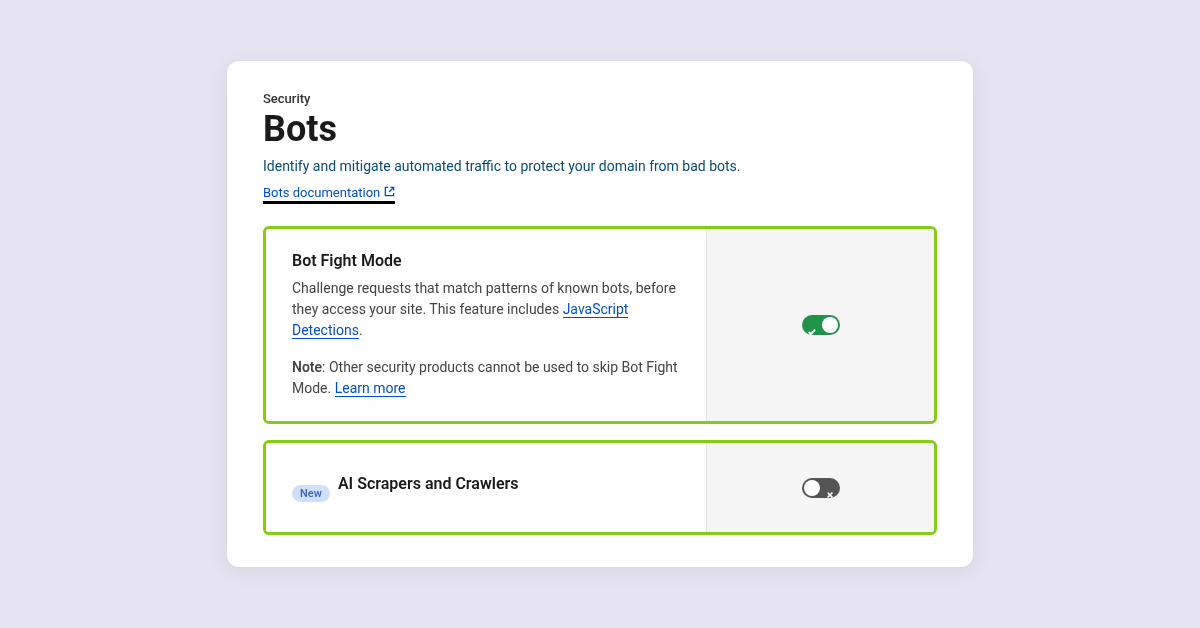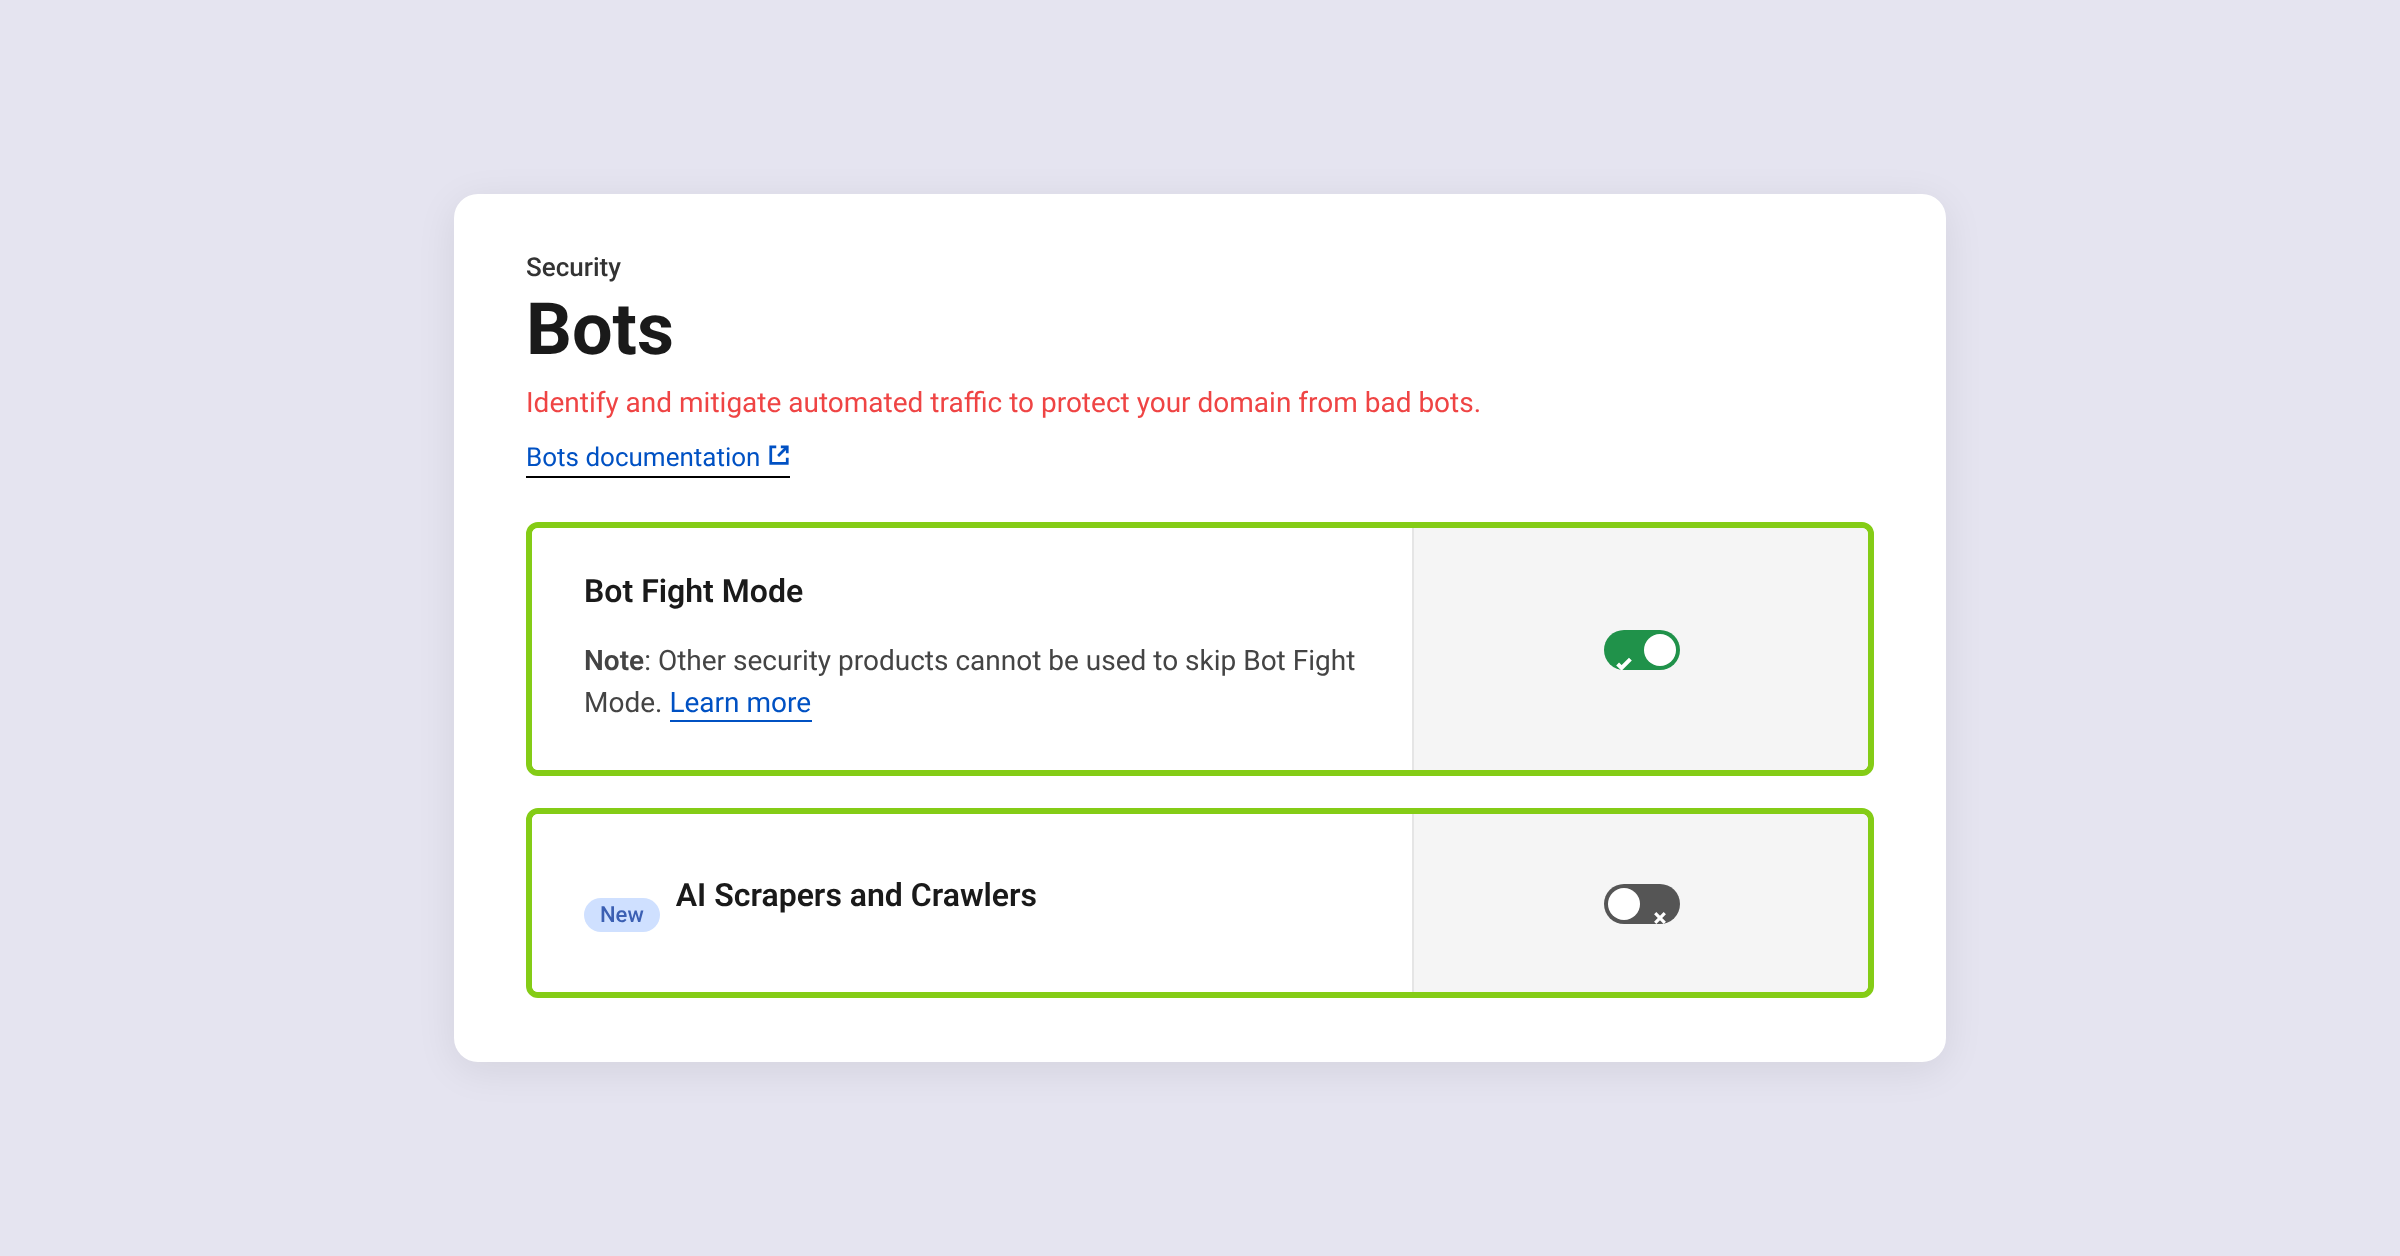--- a/index.html
+++ b/index.html
@@ -30,30 +30,30 @@
       margin-bottom: 2px;
     }
     .page-title {
       font-size: 36px;
       font-weight: 700;
       color: #1a1a1a;
       margin-bottom: 8px;
     }
     .page-description {
       font-size: 14px;
-      color: #ef4444;
+      color: #0c4a6e;
       margin-bottom: 8px;
     }
     .doc-link {
       display: inline-flex;
       align-items: center;
       font-size: 13px;
       color: #0051c3;
       text-decoration: none;
-      border-bottom: 1px solid #000000;
+      border-bottom: 3px solid #000000;
       padding-bottom: 1px;
       margin-bottom: 22px;
       gap: 4px;
     }
     .external-icon svg {
       width: 11px;
       height: 11px;
       stroke: #0051c3;
     }
     .setting-card {
@@ -205,20 +205,23 @@
       </svg>
     </span>
   </a>
 
   
   <div class="setting-card">
     <div class="setting-content">
       <div class="setting-title-row">
         <div class="setting-title">Bot Fight Mode</div>
       </div>
+      <p class="setting-desc">
+        <span>Challenge requests that match patterns of known bots, before they access your site. This feature includes </span><a href="#" class="inline-link">JavaScript Detections</a><span>.</span>
+      </p>
       <p class="setting-note">
         <span class="note-label">Note</span><span>: Other security products cannot be used to skip Bot Fight Mode. </span><a href="#" class="inline-link">Learn more</a>
       </p>
     </div>
     <div class="setting-action">
       <div class="toggle toggle-on">
         <span class="check">
           <svg viewBox="0 0 10 10">
               <path d="M1 5l2.5 2.5L9 2"></path>
             </svg>

